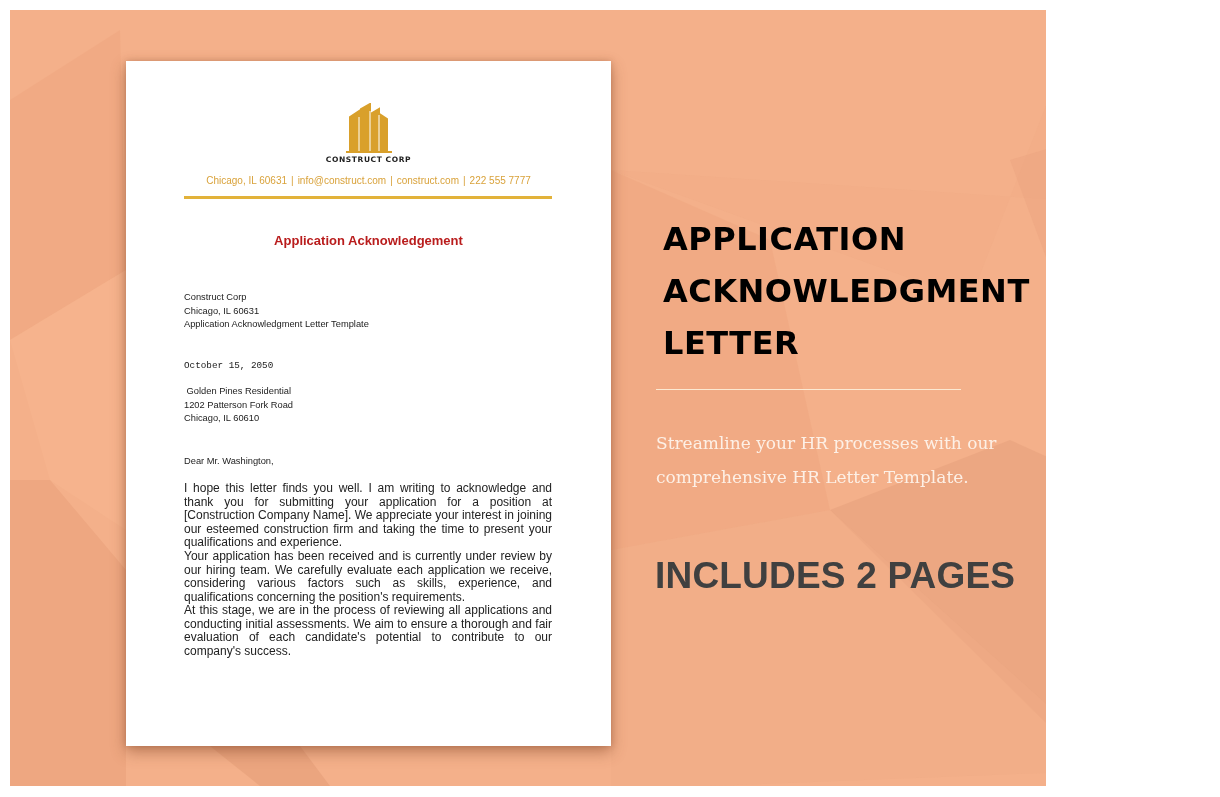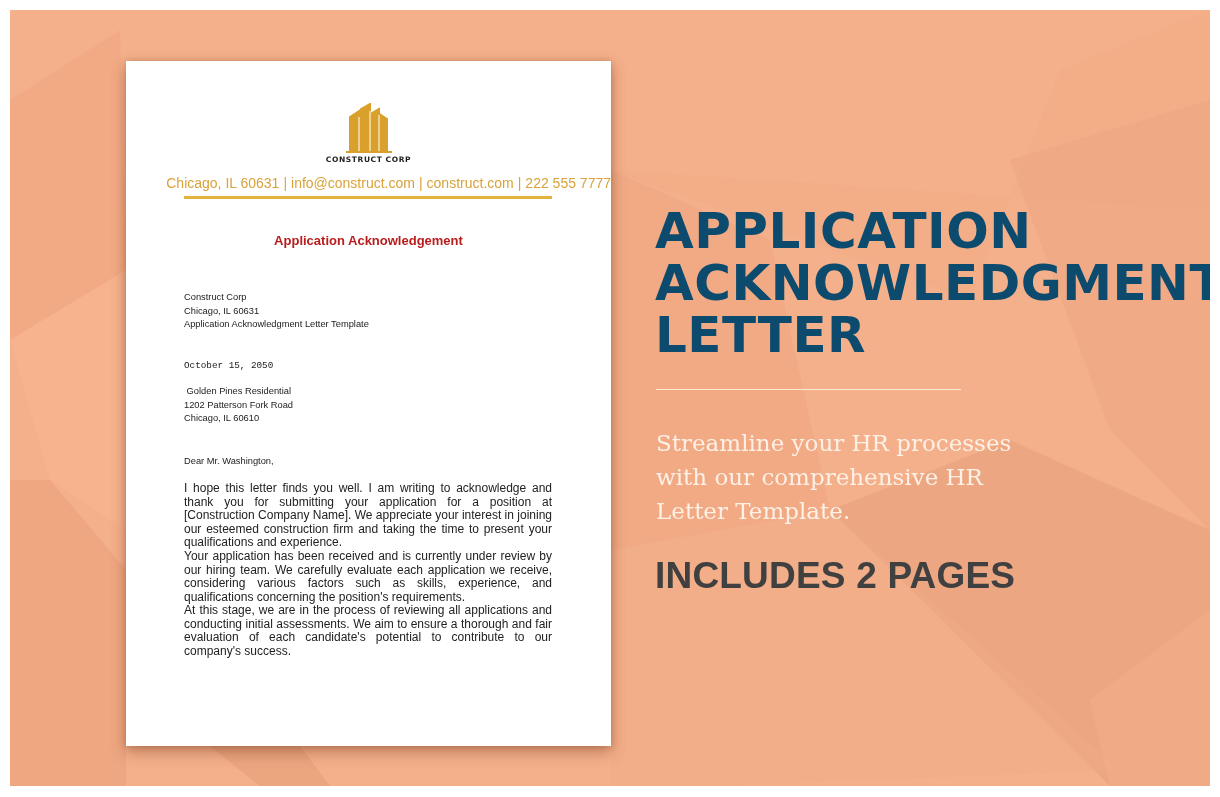--- a/index.html
+++ b/index.html
@@ -11,21 +11,21 @@
       width: 1220px;
       height: 797px;
       position: relative;
       overflow: hidden;
       font-family: "Liberation Sans", sans-serif;
     }
     .canvas {
       position: absolute;
       left: 10px;
       top: 10px;
-      width: 1200px;
+      width: 1036px;
       height: 776px;
       background: #F4B08A;
       overflow: hidden;
     }
     .canvas svg.facets {
       position: absolute;
       left: 0;
       top: 0;
       width: 1200px;
       height: 776px;
@@ -56,22 +56,22 @@
       font-weight: bold;
       font-size: 7.5px;
       letter-spacing: 0.6px;
       color: #222222;
     }
     .contact-line {
       position: absolute;
       left: 0;
       width: 485px;
       top: 114px;
-      text-align: right;
-      font-size: 14px;
+      text-align: center;
+      font-size: 10px;
       color: #D9A23A;
       white-space: nowrap;
     }
     .contact-line .sep {
       margin: 0 4px;
       color: #D9A23A;
     }
     .header-rule {
       position: absolute;
       left: 58px;
@@ -110,41 +110,41 @@
     }
     .right-panel {
       position: absolute;
       left: 645px;
       top: 195px;
       width: 520px;
     }
     .headline {
       font-family: "DejaVu Sans", sans-serif;
       font-weight: bold;
-      font-size: 50px;
+      font-size: 32px;
       line-height: 52px;
-      color: #0c4a6e;
+      color: #000000;
       letter-spacing: 0.5px;
-      margin: 0;
+      margin: 8px;
     }
     .divider {
       position: absolute;
       left: 1px;
       top: 183.5px;
       width: 305px;
       height: 1.5px;
       background: #FCE9D2;
     }
     .tagline {
       position: absolute;
       left: 1px;
       top: 221px;
       width: 380px;
       font-family: "DejaVu Serif", serif;
-      font-size: 23px;
+      font-size: 17px;
       line-height: 34px;
       color: #FDF0E6;
     }
     .pages-note {
       position: absolute;
       left: 0;
       top: 350px;
       font-family: "Liberation Sans", sans-serif;
       font-weight: bold;
       font-size: 37px;

